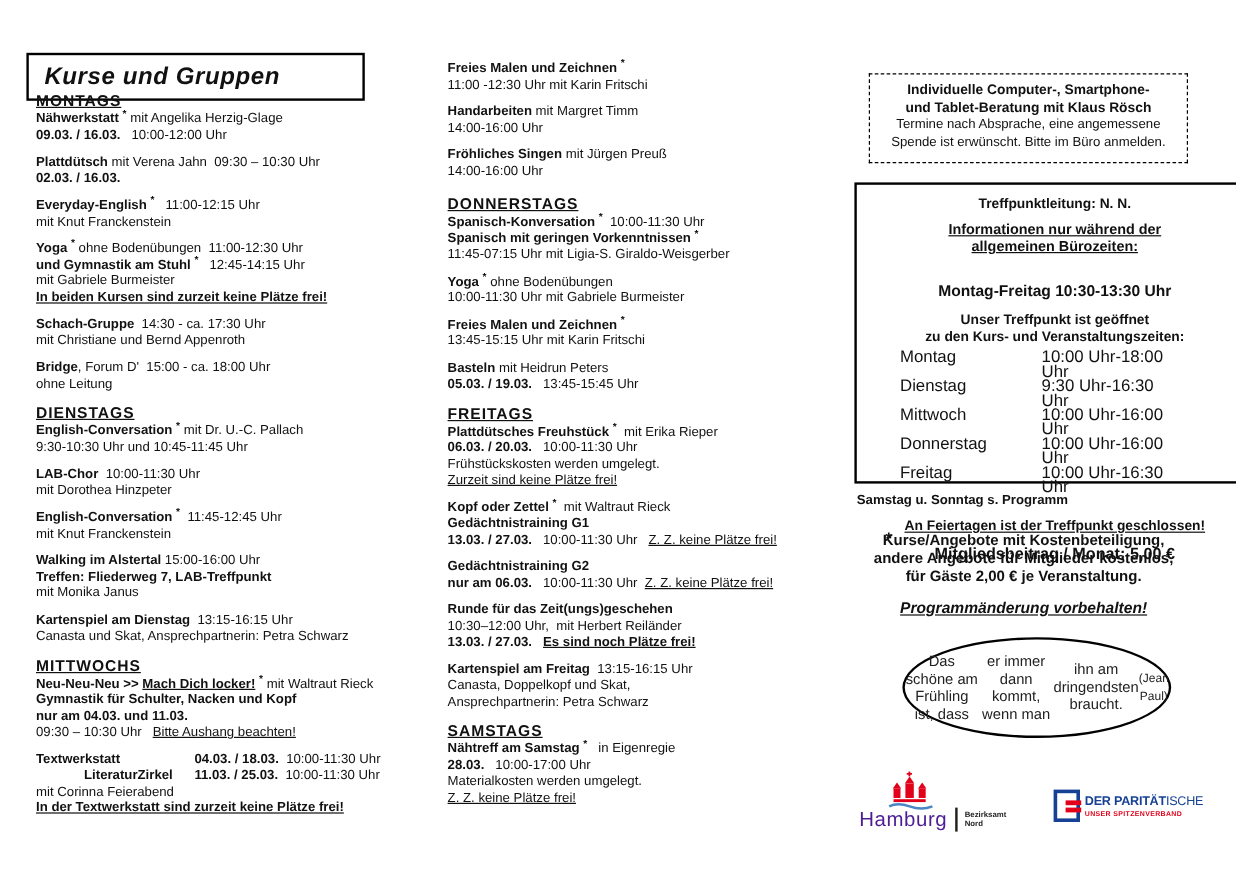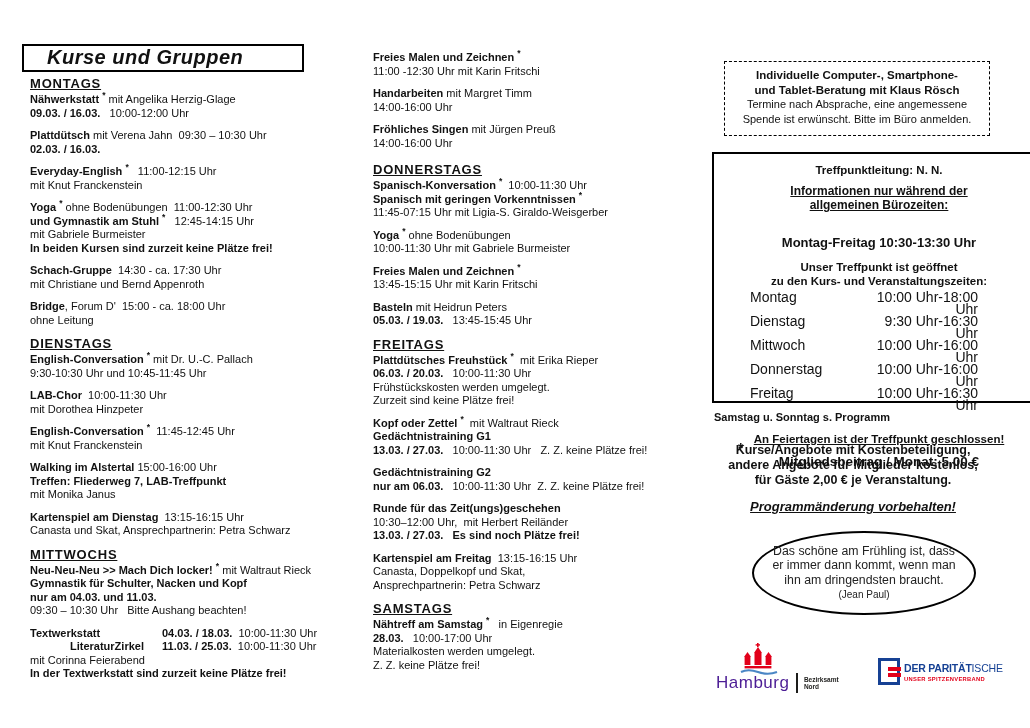--- a/index.html
+++ b/index.html
@@ -1,21 +1,21 @@
 <!DOCTYPE html>
 <html><head>
 <meta charset="utf-8">
 <style>
   *{margin:0;padding:0;box-sizing:border-box}
   html,body{width:1030px;height:728px}
   body{position:relative;background:#fff;color:#111;font-family:"Liberation Sans",sans-serif;overflow:hidden}
   .b{font-weight:bold}
-  .u{}
+  .u{text-decoration:underline}
   .sup{vertical-align:super;font-size:8.5px;line-height:0;font-weight:bold}
-  .title-box{position:absolute;left:22px;top:44px;width:282px;height:28px;border:2px solid #000;display:flex;align-items:flex-start;padding-left:23px}
+  .title-box{position:absolute;left:22px;top:44px;width:282px;height:40px;border:2px solid #000;display:flex;align-items:center;padding-left:13px}
   .title-box h1{font-size:20px;font-weight:bold;font-style:italic;letter-spacing:.5px}
   .col{position:absolute;font-size:11px;line-height:13.5px}
   #col-left{left:30px;top:76px;width:322px}
   #col-mid{left:373px;top:51px;width:300px}
   .block{margin-bottom:9px}
   .block.heading{font-size:13px;font-weight:bold;text-decoration:underline;letter-spacing:.8px;margin-bottom:2px;line-height:15px}
   .line{white-space:pre}
   
   .info-box{position:absolute;left:724px;top:61px;width:266px;height:75px;border:1.5px dashed #000;text-align:center;padding-top:6px;line-height:14.5px}
   .info-box .hl{font-size:11.5px;font-weight:bold}
@@ -23,28 +23,28 @@
   .treff-box{position:absolute;left:712px;top:152px;width:334px;height:251px;border:2px solid #000;text-align:center}
   .tb-leitung{margin-top:10px;font-size:11.5px;font-weight:bold}
   .tb-info{font-size:12px;font-weight:bold;text-decoration:underline;line-height:14px}
   .tb-info.first{margin-top:8px}
   .tb-office{margin-top:23px;font-size:13px;font-weight:bold}
   .tb-open{font-size:11.5px;font-weight:bold;line-height:13.5px}
   .tb-open.first{margin-top:11px}
   .tb-table{margin-top:3px}
   .tb-row{display:flex;font-size:14px;font-weight:normal;line-height:12px;text-align:left;padding-left:36px}
   .tb-day{width:118px}
-  .tb-time{width:110px;text-align:right}
+  .tb-time{width:110px;}
   .tb-weekend{font-size:11px;font-weight:bold;line-height:12px;text-align:left;}
   .tb-holiday{margin-top:10px;font-size:11.5px;font-weight:bold;text-decoration:underline}
   .tb-fee{margin-top:9px;font-size:13.5px;font-weight:bold}
   .footnote{position:absolute;left:712px;top:443px;width:282px;text-align:center;font-size:12.5px;font-weight:bold;line-height:15px}
   .fn-star{position:absolute;left:26px;top:-2px;font-size:14px}
   .prog-notice{margin-top:11px;font-size:13px;font-weight:bold;font-style:italic;text-decoration:underline}
-  .quote-ellipse{position:absolute;left:752px;top:531px;width:224px;height:84px;border:2.5px solid #000;border-radius:50%;display:flex;flex-direction:column;justify-content:center;align-items:center;text-align:center;font-size:12.3px;line-height:14.5px;color:#222}
+  .quote-ellipse{position:absolute;left:752px;top:531px;width:224px;height:84px;border:2.5px solid #000;border-radius:50%;display:flex;flex-direction:row;justify-content:center;align-items:center;text-align:center;font-size:12.3px;line-height:14.5px;color:#222}
   .quote-author{font-size:10px;margin-top:1px}
   
   .logo-hamburg{position:absolute;left:716px;top:641px;width:150px;height:58px}
   .hh-castle{position:absolute;left:24px;top:0}
   .hh-bottom{position:absolute;left:0;top:32px;display:flex;align-items:center}
   .hh-name{font-size:17px;color:#4c1d95;letter-spacing:.5px}
   .hh-div{width:1.5px;height:20px;background:#1d1d1b;margin:0 6px 0 7px}
   .hh-sub{display:flex;flex-direction:column;font-size:6.5px;line-height:7.5px;font-weight:bold;color:#1d1d1b}
   .logo-pari{position:absolute;left:878px;top:658px;display:flex;align-items:flex-start}
   .pari-mark{position:relative;width:22px;height:27px;border:3px solid #164194;background:#fff}

